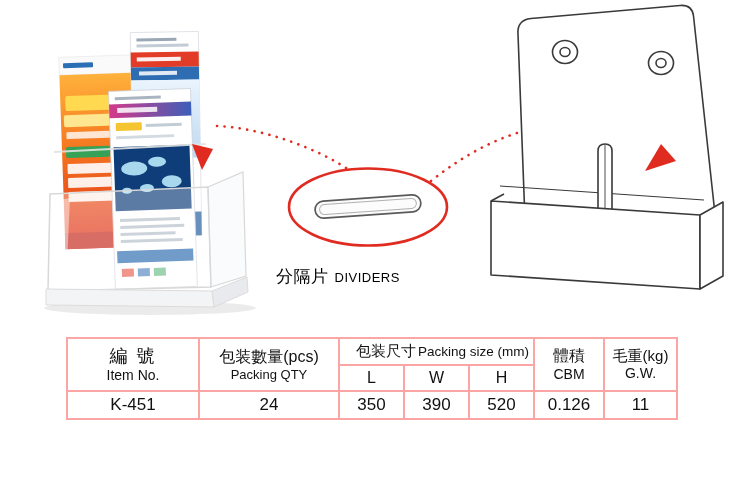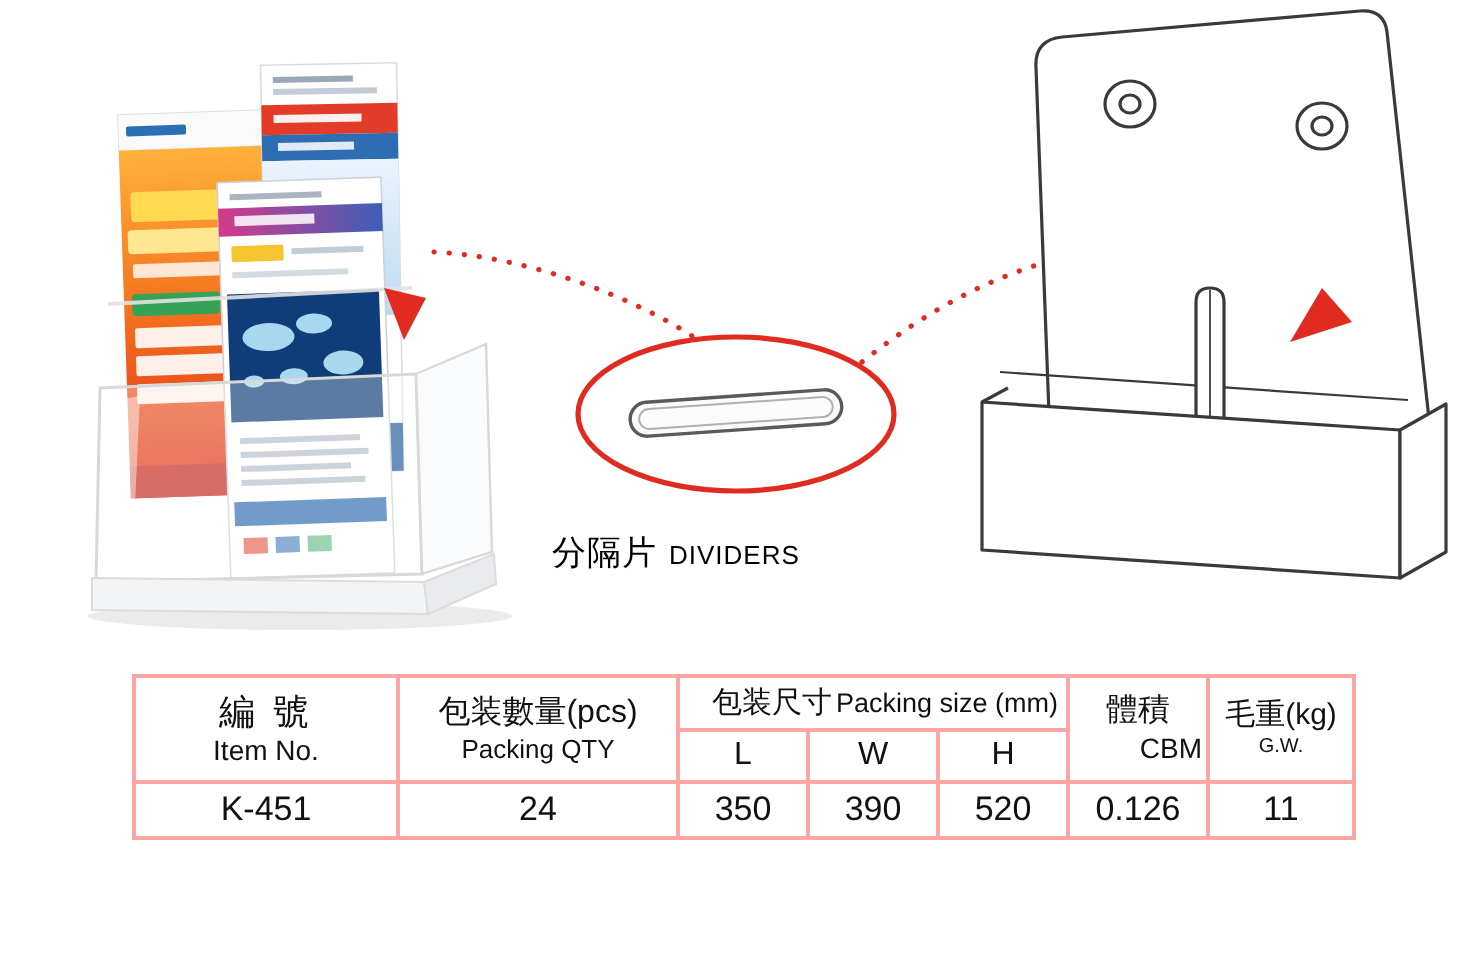--- a/index.html
+++ b/index.html
@@ -162,25 +162,25 @@
         </td>
         <td rowspan="2">
           <div class="cn">包装數量(pcs)</div>
           <div class="en">Packing QTY</div>
         </td>
         <td colspan="3">
           <span class="cn-sm">包装尺寸</span><span class="en-md">Packing size (mm)</span>
         </td>
         <td rowspan="2">
           <div class="cn">體積</div>
-          <div class="en" style="font-size:14px;text-align:right;">CBM</div>
+          <div class="en" style="font-size:14px;">CBM</div>
         </td>
         <td rowspan="2">
           <div class="cn" style="font-size:15px;">毛重(kg)</div>
-          <div class="en" style="font-size:10px;">G.W.</div>
+          <div class="en" style="font-size:14px;">G.W.</div>
         </td>
       </tr>
       <tr class="r2">
         <td>L</td>
         <td>W</td>
         <td>H</td>
       </tr>
       <tr class="r3">
         <td>K-451</td>
         <td>24</td>

